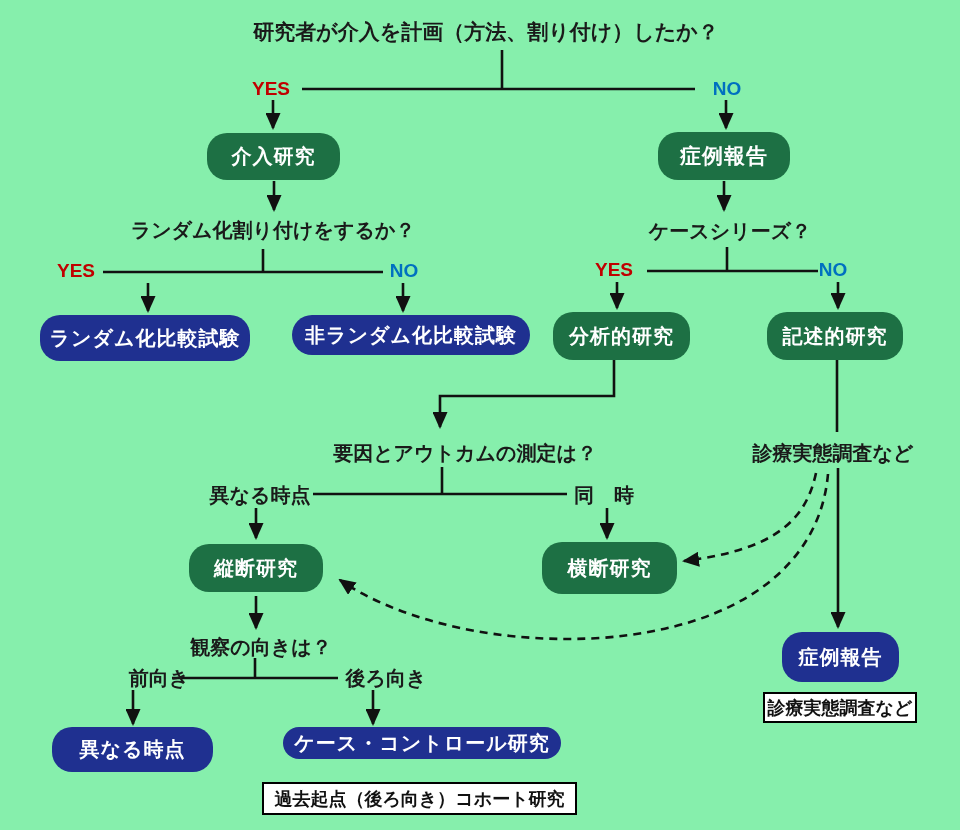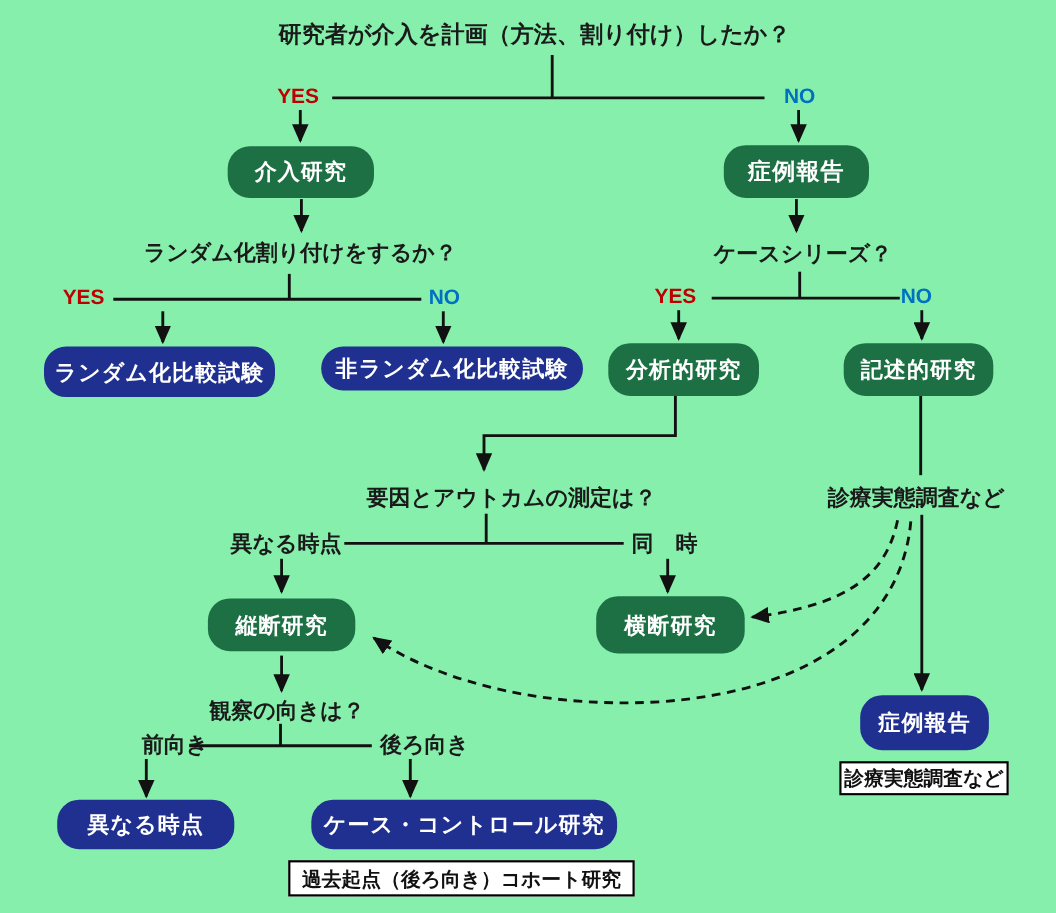--- a/index.html
+++ b/index.html
@@ -106,16 +106,16 @@
 
   <div class="q" style="left:833px;top:441px;">診療実態調査など</div>
   <div class="node blue" style="left:782px;top:632px;width:117px;height:50px;">症例報告</div>
   <div class="outlined" style="left:763px;top:692px;width:154px;height:31px;">診療実態調査など</div>
 
   <div class="q" style="left:261px;top:635px;">観察の向きは？</div>
   <div class="lbl" style="left:139px;top:666px;font-size:20px;margin-left:20px;">前向き</div>
   <div class="lbl" style="left:386px;top:666px;font-size:20px;">後ろ向き</div>
 
   <div class="node blue" style="left:52px;top:727px;width:161px;height:45px;">異なる時点</div>
-  <div class="node blue" style="left:283px;top:727px;width:278px;height:45px;">ケース・コントロール研究</div>
+  <div class="node blue" style="left:283px;top:727px;width:278px;height:32px;">ケース・コントロール研究</div>
   <div class="outlined" style="left:262px;top:782px;width:315px;height:33px;">過去起点（後ろ向き）コホート研究</div>
 
 </div>
 
 </body></html>

